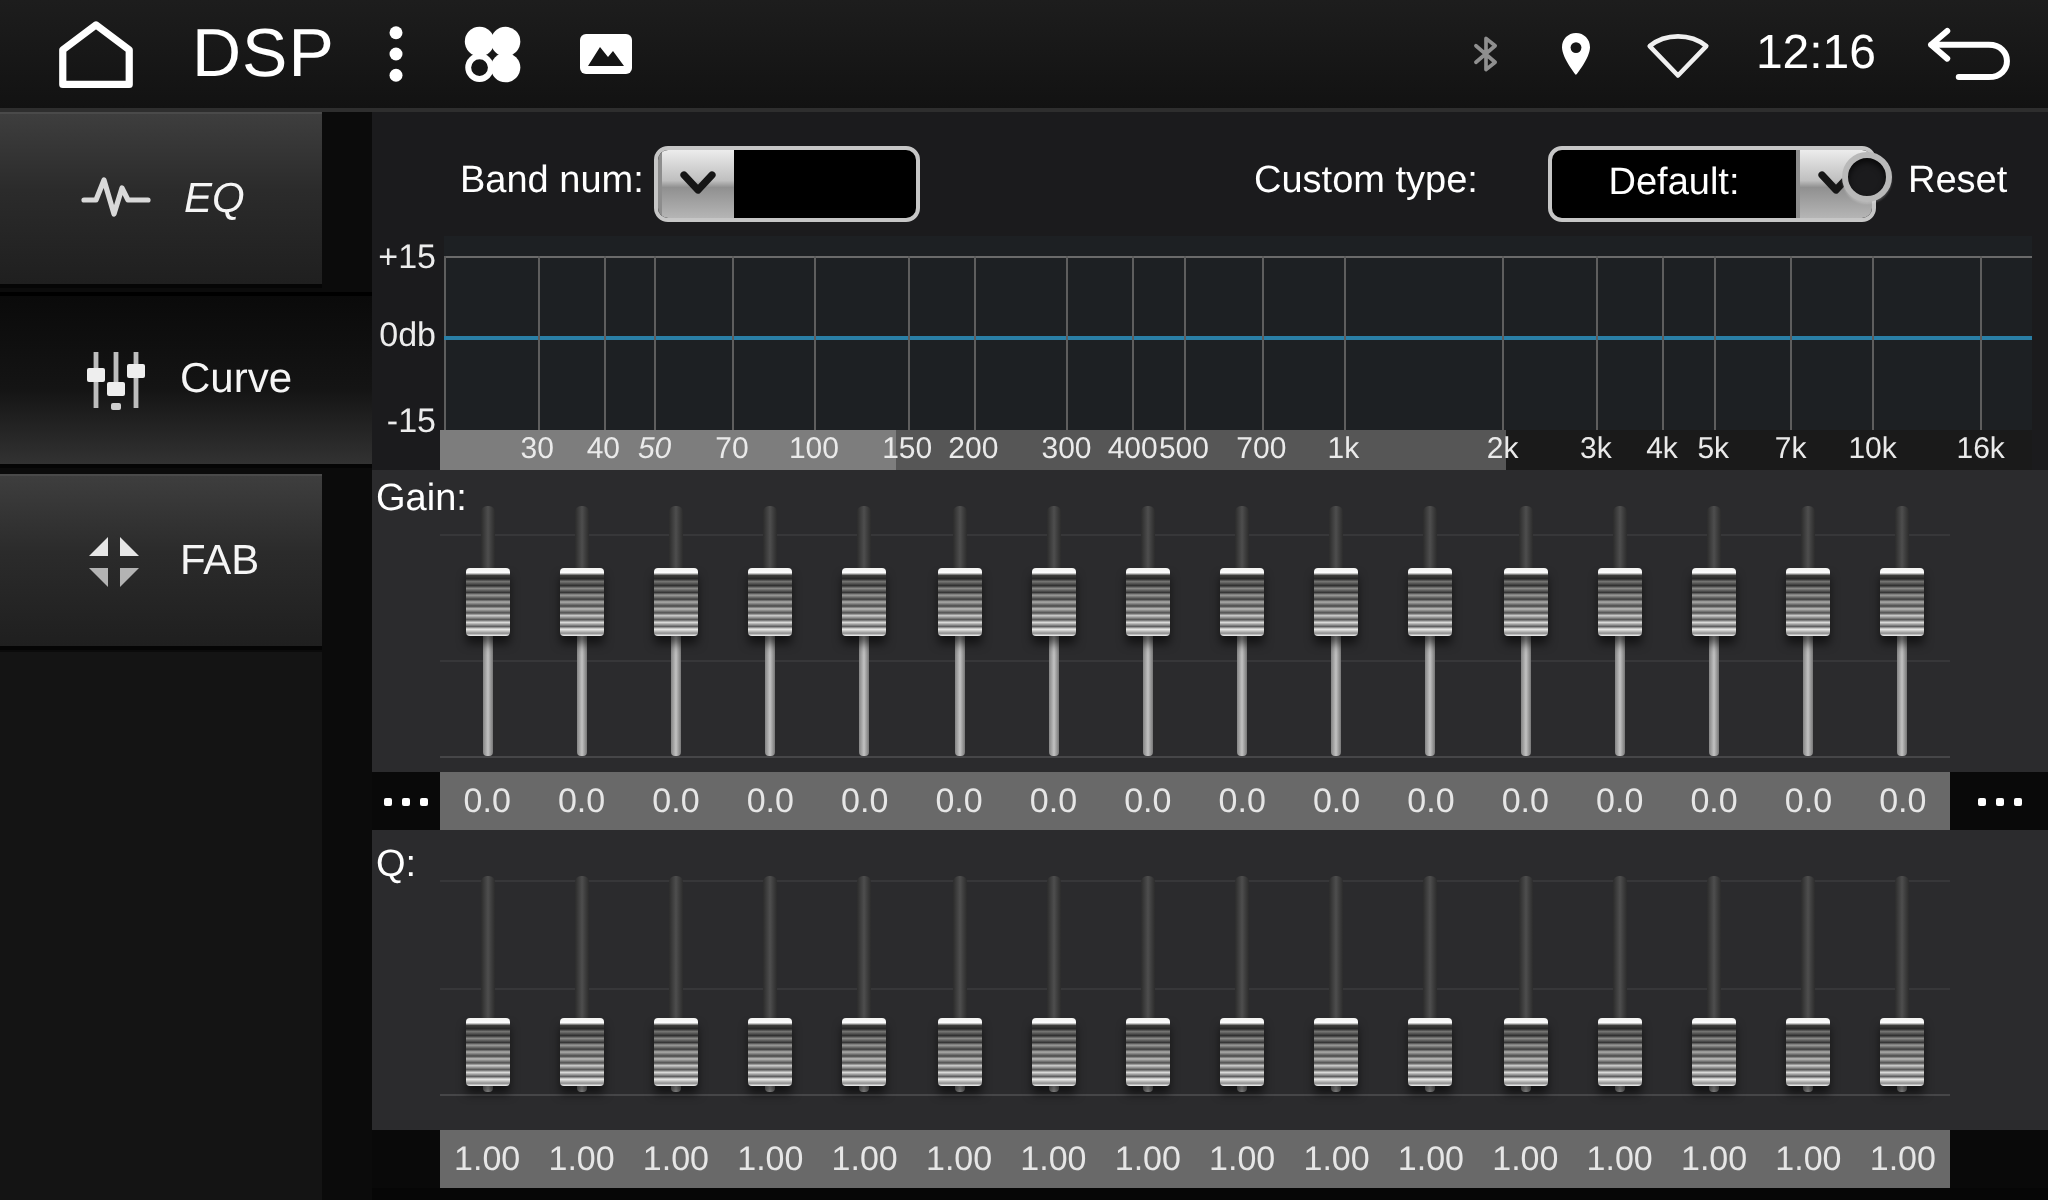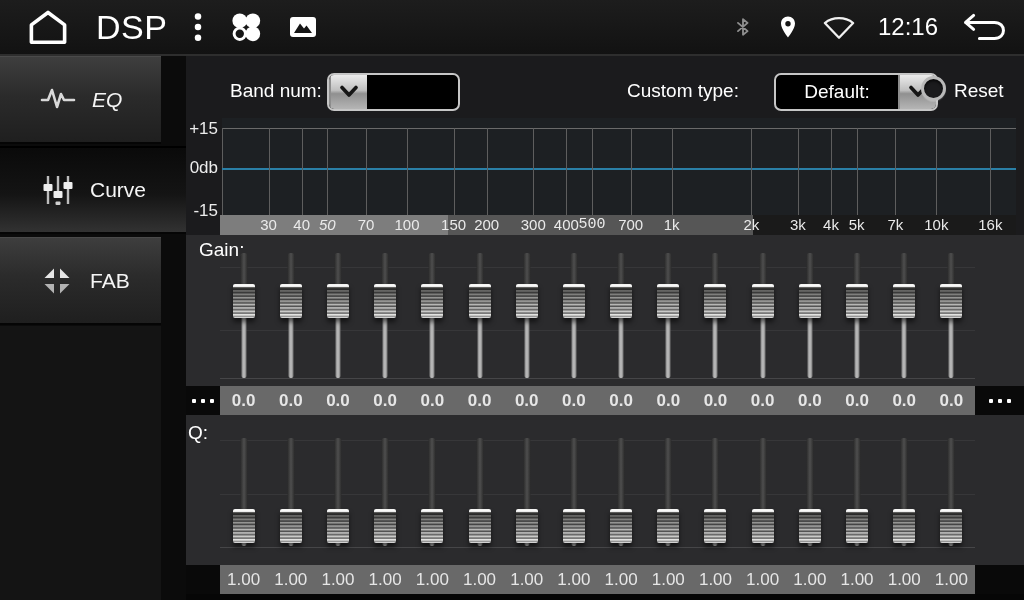--- a/index.html
+++ b/index.html
@@ -247,33 +247,33 @@
       <div class="seg seg3"></div>
     <span class="tick" style="left: 48.6055px;">30</span>
         <span class="tick" style="left: 81.6726px;">40</span>
         <span class="tick" style="left: 107.321px; font-style: italic;">50</span>
         <span class="tick" style="left: 145.997px;">70</span>
         <span class="tick" style="left: 186.994px;">100</span>
         <span class="tick" style="left: 233.6px;">150</span>
         <span class="tick" style="left: 266.667px;">200</span>
         <span class="tick" style="left: 313.272px;">300</span>
         <span class="tick" style="left: 346.339px;">400</span>
-        <span class="tick" style="left: 371.988px; font-family: Liberation Mono, monospace;">500</span>
+        <span class="tick" style="left: 371.988px;">500</span>
         <span class="tick" style="left: 410.663px;">700</span>
         <span class="tick" style="left: 451.661px;">1k</span>
         <span class="tick" style="left: 531.333px;">2k</span>
         <span class="tick" style="left: 577.939px;">3k</span>
         <span class="tick" style="left: 611.006px;">4k</span>
         <span class="tick" style="left: 636.655px;">5k</span>
         <span class="tick" style="left: 675.33px;">7k</span>
         <span class="tick" style="left: 716.327px;">10k</span>
         <span class="tick" style="left: 770.351px;">16k</span>
       </div>
 
-    <span class="sec-label" style="top:183px;margin-left:11px;">Gain:</span>
+    <span class="sec-label" style="top:183px;">Gain:</span>
     <div class="rline" style="top:211px;"></div>
     <div class="rline" style="top:274px;"></div>
     <div class="rline b" style="top:322px;"></div>
     <div class="srow" id="gain-sliders" style="top:192px;height:137px;">
         <div class="scol">
           <div class="track-up" style="top: 5px; height: 48.125px;"></div>
           <div class="track-dn" style="top: 53.125px; height: 76.875px;"></div>
           <div class="knob" style="top: 36.125px;"></div>
         </div>
         <div class="scol">
@@ -346,21 +346,21 @@
           <div class="track-dn" style="top: 53.125px; height: 76.875px;"></div>
           <div class="knob" style="top: 36.125px;"></div>
         </div>
         <div class="scol">
           <div class="track-up" style="top: 5px; height: 48.125px;"></div>
           <div class="track-dn" style="top: 53.125px; height: 76.875px;"></div>
           <div class="knob" style="top: 36.125px;"></div>
         </div>
       </div>
 
-    <div class="vrow" style="top:330px;font-weight:bold;">
+    <div class="vrow" style="top:330px;">
       <div class="vbtn">
         <span class="dots">
             <i></i>
             <i></i>
             <i></i>
           </span>
       </div>
       <div class="vstrip" id="gain-values">
           <span class="vcell">0.0</span>
           <span class="vcell">0.0</span>

